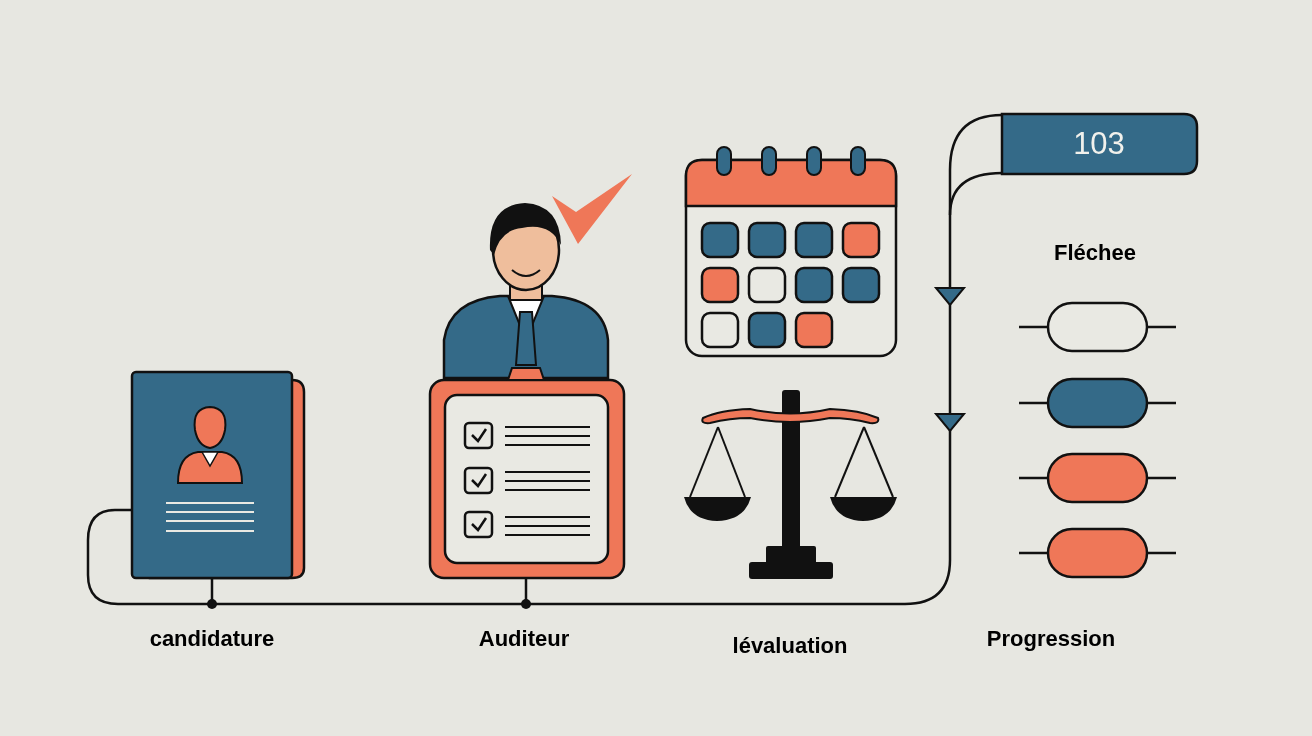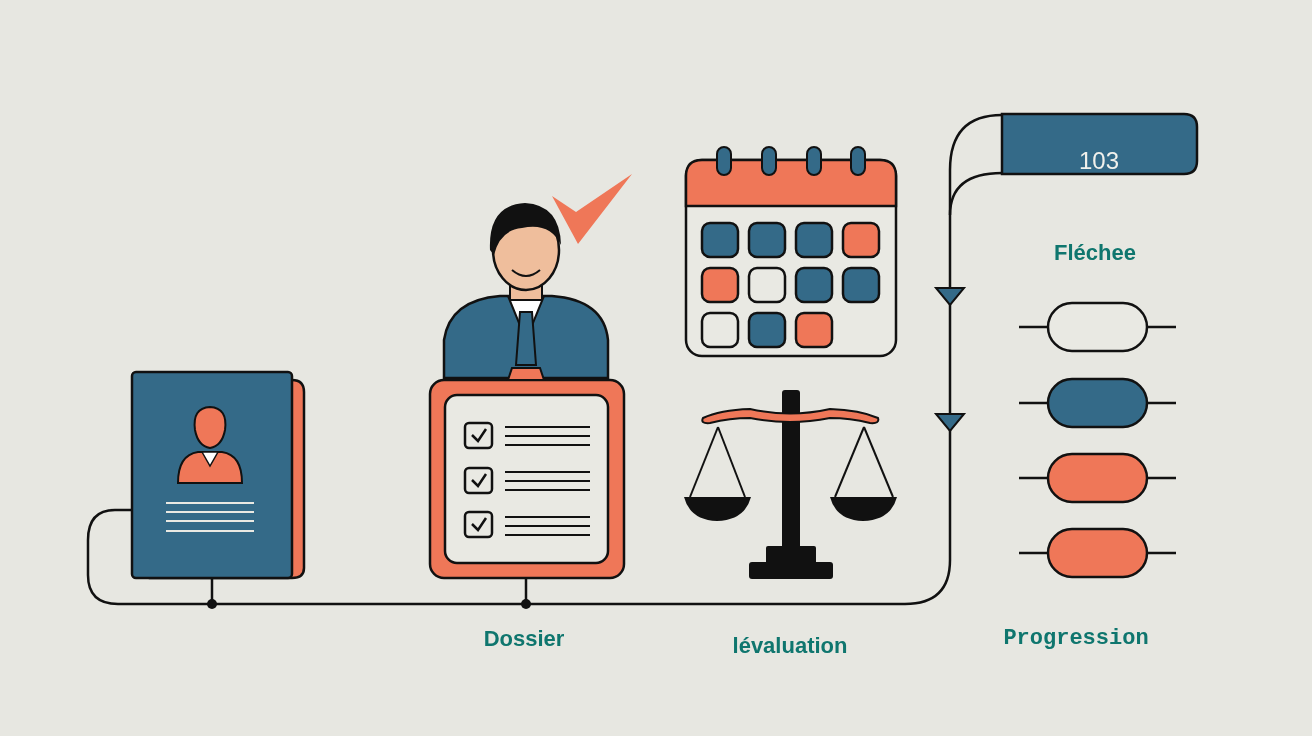--- a/index.html
+++ b/index.html
@@ -1,19 +1,19 @@
 <!DOCTYPE html>
 <html><head>
 <meta charset="utf-8">
 <style>
   html, body { margin:0; padding:0; }
   body { width:1312px; height:736px; background:#e7e7e1; position:relative; overflow:hidden; font-family:"Liberation Sans", sans-serif; }
   svg.canvas { position:absolute; left:0; top:0; }
-  .label { position:absolute; font-family:"Liberation Sans", sans-serif; font-weight:bold; font-size:22px; color:#0f766e; text-align:center; line-height:30px; }
-  .badge-text { position:absolute; left:1002px; top:133px; width:194px; height:56px; line-height:56px; text-align:center; color:#f1f1ec; font-size:24px; font-family:"Liberation Sans", sans-serif; }
+  .label { position:absolute; font-family:"Liberation Sans", sans-serif; font-weight:bold; font-size:22px; color:#000000; text-align:center; line-height:30px; }
+  .badge-text { position:absolute; left:1002px; top:116px; width:194px; height:56px; line-height:56px; text-align:center; color:#f1f1ec; font-size:31px; font-family:"Liberation Sans", sans-serif; }
 </style>
 </head>
 <body>
 
 <svg class="canvas" width="1312" height="736" viewBox="0 0 1312 736" xmlns="http://www.w3.org/2000/svg">
 
   <g fill="none" stroke="#111" stroke-width="2.5">
     <path d="M132 510 L115 510 Q88 510 88 540 L88 575 Q88 604 118 604 L905 604 Q950 604 950 560 L950 170 Q950 115 1002 115"></path>
     <path d="M950 215 Q950 173 1002 173"></path>
     <line x1="212" y1="578" x2="212" y2="604"></line>
@@ -122,16 +122,17 @@
     <rect x="1048" y="379" width="99" height="48" rx="24" fill="#346a88"></rect>
     <rect x="1048" y="454" width="99" height="48" rx="24" fill="#ef7758"></rect>
     <rect x="1048" y="529" width="99" height="48" rx="24" fill="#ef7758"></rect>
   </g>
 </svg>
 
 <div class="badge-text">103</div>
 <div class="label" style="left:1000px; top:238px; width:190px;">Fléchee</div>
 
 <div class="label" style="left:112px; top:624px; width:200px;">
+  <div>candidature</div>
 </div>
-<div class="label" style="left:424px; top:624px; width:200px;">Dossier</div>
+<div class="label" style="left:424px; top:624px; width:200px;">Auditeur</div>
 <div class="label" style="left:690px; top:631px; width:200px;">lévaluation</div>
-<div class="label" style="left:976px; top:624px; width:200px;font-family:Liberation Mono, monospace;">Progression</div>
+<div class="label" style="left:951px; top:624px; width:200px;">Progression</div>
 
 </body></html>

